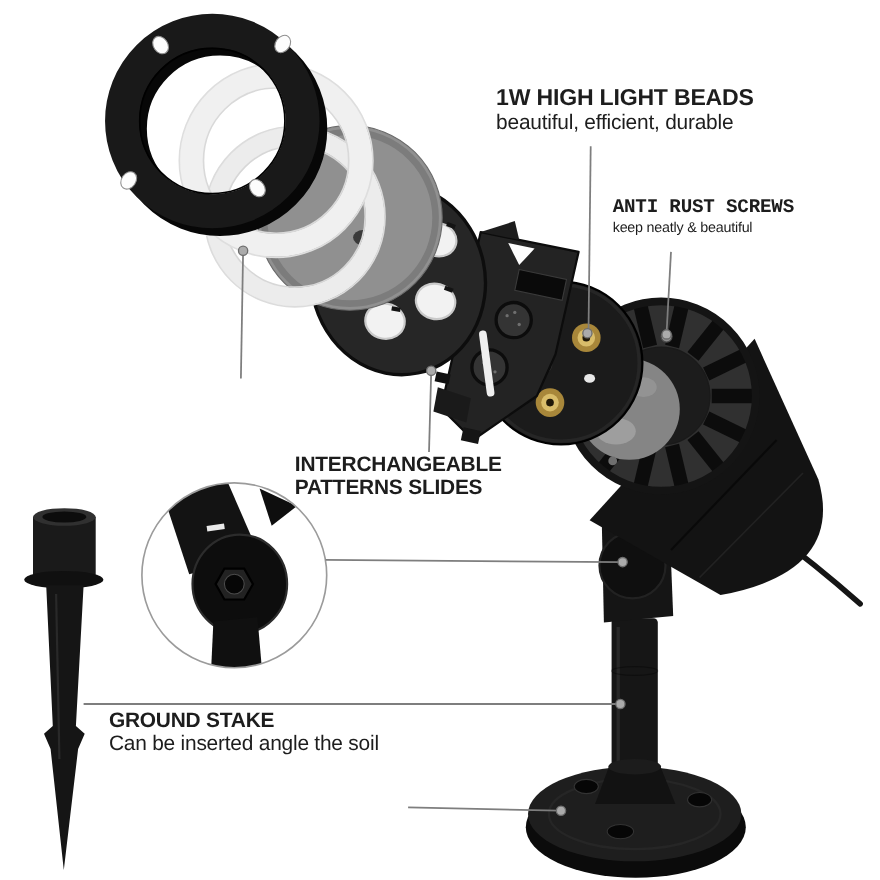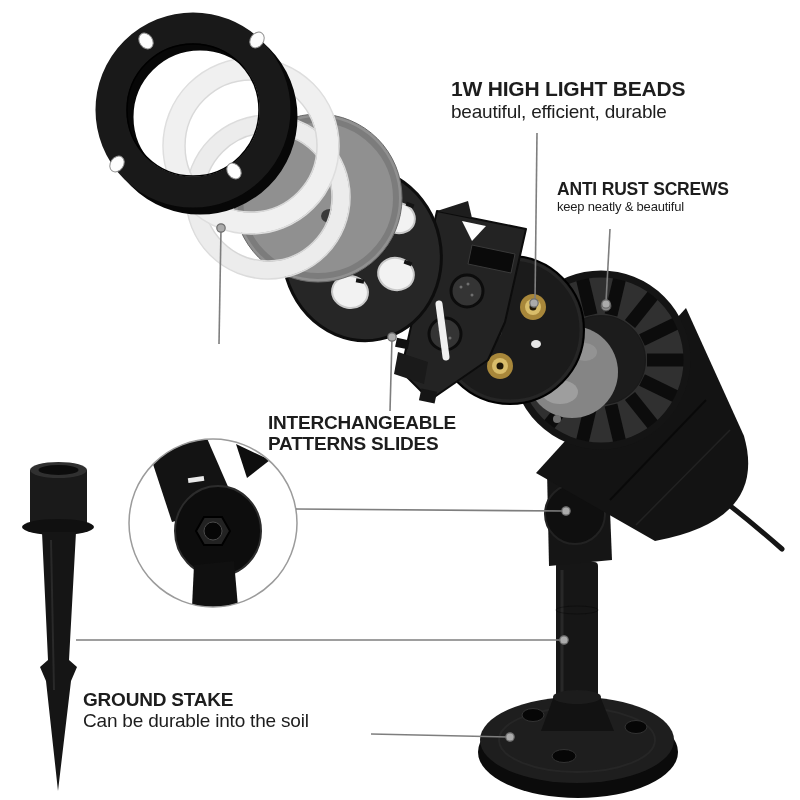--- a/index.html
+++ b/index.html
@@ -4,21 +4,21 @@
 <style>
   html,body{margin:0;padding:0;background:#fff;}
   #stage{position:relative;width:800px;height:800px;background:#ffffff;overflow:hidden;
          font-family:"Liberation Sans",sans-serif;color:#1d1d1d;}
   #art{position:absolute;left:0;top:0;}
   .callout{position:absolute;line-height:1.12;}
   .callout .t{font-weight:bold;letter-spacing:-0.2px;white-space:nowrap;}
   .callout .s{font-weight:normal;letter-spacing:-0.2px;white-space:nowrap;}
   .t-xl{font-size:21px;}
   .t-lg{font-size:19px;}
-  .t-md{font-size:17.5px;}
+  .t-md{font-size:17.5px;font-family:Liberation Mono, monospace;}
   .s-md{font-size:19px;}
   .s-sm{font-size:13px;}
 </style>
 </head>
 <body>
 
 <div id="stage">
 
 <svg id="art" width="800" height="800" viewBox="0 0 800 800">
 
@@ -246,19 +246,19 @@
 
 
   <div class="callout" style="left:268px;top:412px;">
     <div class="t t-lg">INTERCHANGEABLE</div>
     <div class="t t-lg">PATTERNS SLIDES</div>
   </div>
 
   <div class="callout" style="left:307px;top:513px;">
   </div>
 
-  <div class="callout" style="left:83px;top:645px;margin-top:44px;">
+  <div class="callout" style="left:99px;top:645px;">
     <div class="t t-lg">GROUND STAKE</div>
-    <div class="s s-md">Can be durable into the soil</div>
+    <div class="s s-md">Can be inserted angle the soil</div>
   </div>
 
 
 </div>
 
 </body></html>

